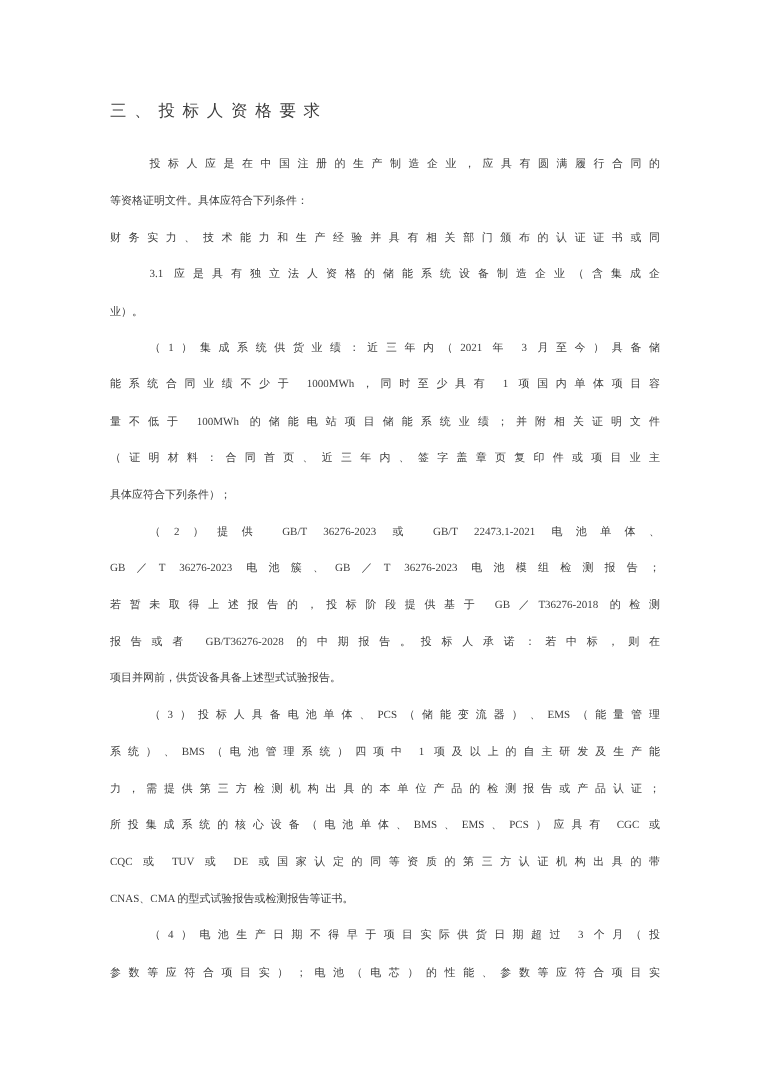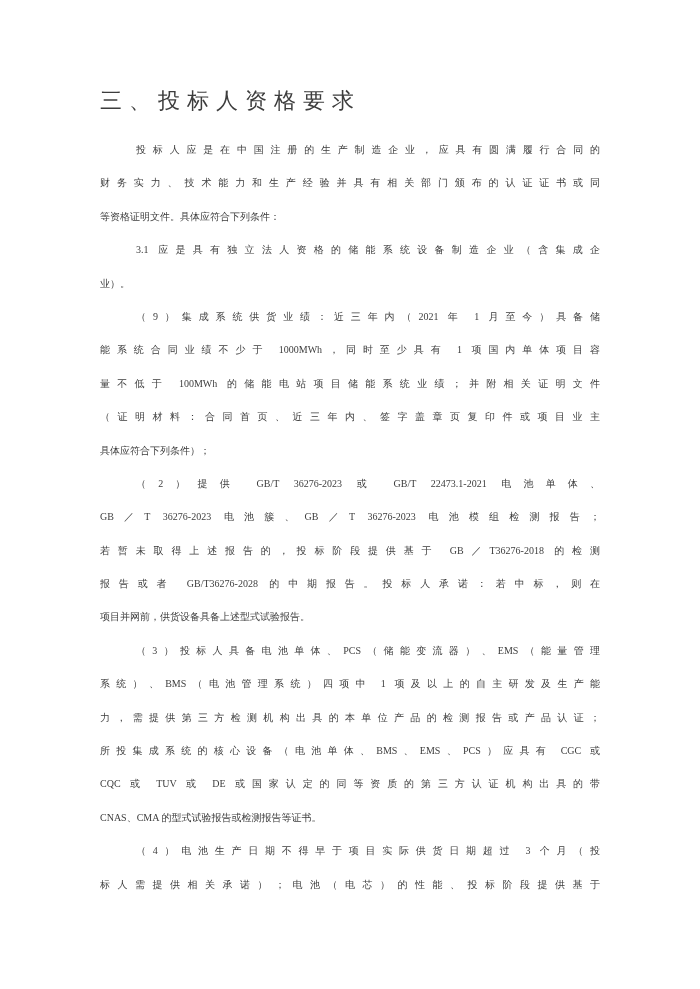--- a/index.html
+++ b/index.html
@@ -15,21 +15,21 @@
     color: #3d3d3d;
     overflow: hidden;
   }
   .page {
     position: absolute;
     left: 100px;
     top: 86px;
     width: 500px;
   }
   .heading {
-    font-size: 22px;
+    font-size: 15px;
     line-height: 30px;
     letter-spacing: 7px;
     margin-bottom: 17px;
     white-space: nowrap;
     font-family: Liberation Serif, serif;
   }
   .doc-body {
     font-size: 10px;
   }
   .ln {
@@ -52,36 +52,36 @@
     padding-left: 36px;
   }
 </style>
 </head>
 <body>
 
 <div class="page">
   <div class="heading">三、投标人资格要求</div>
   <div class="doc-body">
     <div class="ln fill ind">投标人应是在中国注册的生产制造企业，应具有圆满履行合同的</div>
+    <div class="ln end">等资格证明文件。具体应符合下列条件：</div>
     <div class="ln fill">财务实力、技术能力和生产经验并具有相关部门颁布的认证证书或同</div>
-    <div class="ln end">等资格证明文件。具体应符合下列条件：</div>
     <div class="ln fill ind">3.1 应是具有独立法人资格的储能系统设备制造企业（含集成企</div>
     <div class="ln end">业）。</div>
-    <div class="ln fill ind">（9）集成系统供货业绩：近三年内（2021 年 1 月至今）具备储</div>
+    <div class="ln fill ind">（1）集成系统供货业绩：近三年内（2021 年 3 月至今）具备储</div>
     <div class="ln fill">能系统合同业绩不少于 1000MWh，同时至少具有 1 项国内单体项目容</div>
     <div class="ln fill">量不低于 100MWh 的储能电站项目储能系统业绩；并附相关证明文件</div>
     <div class="ln fill">（证明材料：合同首页、近三年内、签字盖章页复印件或项目业主</div>
     <div class="ln end">具体应符合下列条件）；</div>
     <div class="ln fill ind">（2）提供 GB/T 36276-2023 或 GB/T 22473.1-2021 电池单体、</div>
     <div class="ln fill">GB／T 36276-2023 电池簇、GB／T 36276-2023 电池模组检测报告；</div>
     <div class="ln fill">若暂未取得上述报告的，投标阶段提供基于 GB／T36276-2018 的检测</div>
     <div class="ln fill">报告或者 GB/T36276-2028 的中期报告。投标人承诺：若中标，则在</div>
     <div class="ln end">项目并网前，供货设备具备上述型式试验报告。</div>
     <div class="ln fill ind">（3）投标人具备电池单体、PCS（储能变流器）、EMS（能量管理</div>
     <div class="ln fill">系统）、BMS（电池管理系统）四项中 1 项及以上的自主研发及生产能</div>
     <div class="ln fill">力，需提供第三方检测机构出具的本单位产品的检测报告或产品认证；</div>
     <div class="ln fill">所投集成系统的核心设备（电池单体、BMS、EMS、PCS）应具有 CGC 或</div>
     <div class="ln fill">CQC 或 TUV 或 DE 或国家认定的同等资质的第三方认证机构出具的带</div>
     <div class="ln end">CNAS、CMA 的型式试验报告或检测报告等证书。</div>
     <div class="ln fill ind">（4）电池生产日期不得早于项目实际供货日期超过 3 个月（投</div>
-    <div class="ln fill">标人需提供相关承诺）；电池（电芯）的性能、投标阶段提供基于</div>
+    <div class="ln fill">参数等应符合项目实）；电池（电芯）的性能、参数等应符合项目实</div>
   </div>
 </div>
 
 </body></html>

